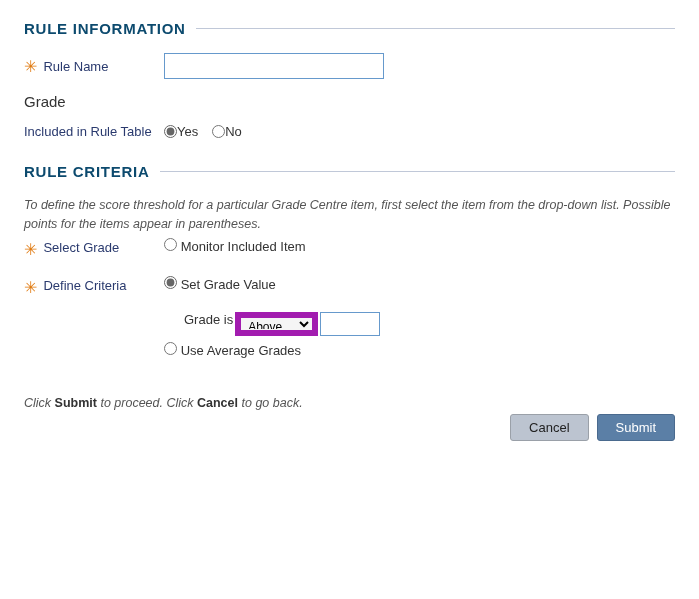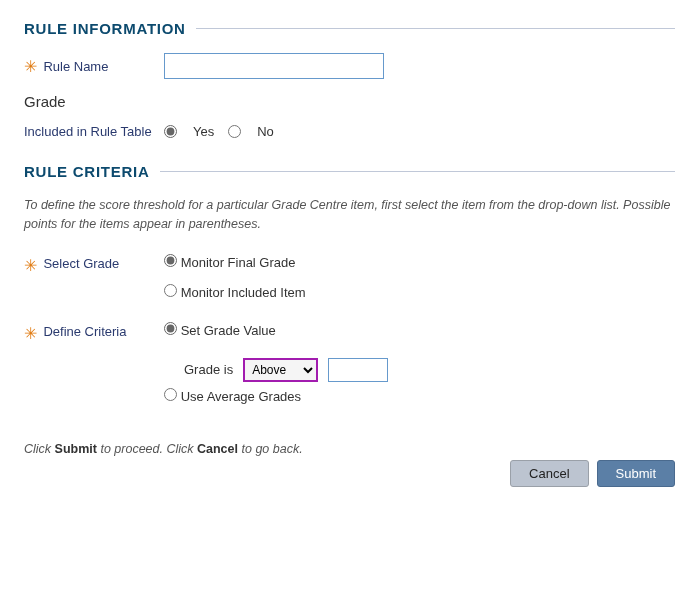--- a/index.html
+++ b/index.html
@@ -66,37 +66,37 @@
       height: 26px;
       border: 1px solid #6699cc;
       padding: 2px 4px;
       font-size: 13px;
       outline: none;
     }
 
     .radio-label {
       display: flex;
       align-items: center;
-      gap: 16px;
+      gap: 0;
       margin-right: 14px;
       cursor: pointer;
       font-size: 13px;
       color: #333;
     }
 
     .radio-group {
       display: flex;
       align-items: center;
     }
 
     .criteria-description {
       font-style: italic;
       color: #555;
       font-size: 12.5px;
-      margin-bottom: 20px;
+      margin-bottom: 4px;
       line-height: 1.5;
     }
 
     .radio-block {
       display: block;
       margin-bottom: 8px;
     }
 
     .criteria-form-row {
       display: flex;
@@ -114,30 +114,30 @@
     }
 
     .criteria-options {
       display: flex;
       flex-direction: column;
       gap: 6px;
     }
 
     .grade-is-row {
       display: flex;
-      align-items: center;
-      gap: 10px;
+      align-items: flex-start;
+      gap: 2px;
       margin-top: 6px;
       margin-left: 20px;
     }
 
     select {
       height: 24px;
       font-size: 12px;
-      border: 2px solid #a21caf;
+      border: 6px solid #a21caf;
       padding: 1px 3px;
       background: #f5f5f5;
     }
 
     input[type="text"].grade-value-input {
       width: 60px;
       height: 24px;
     }
 
     .footer-text {
@@ -229,24 +229,20 @@
   </div>
 
   <p class="criteria-description">To define the score threshold for a particular Grade Centre item, first select the item from the drop-down list. Possible points for the items appear in parentheses.</p>
 
   <div class="criteria-form-row">
     <div class="criteria-label">
       <span class="required-star">✳</span>
       <span>Select Grade</span>
     </div>
     <div class="criteria-options">
-      <label class="radio-label radio-block">
-        <input type="radio" name="selectGrade" value="finalGrade" checked="" style="">
-        <span>Monitor Final Grade</span>
-      </label>
       <label class="radio-label radio-block">
         <input type="radio" name="selectGrade" value="specificItem" style="">
         <span>Monitor Included Item</span>
       </label>
     </div>
   </div>
 
   <div class="criteria-form-row">
     <div class="criteria-label">
       <span class="required-star">✳</span>

